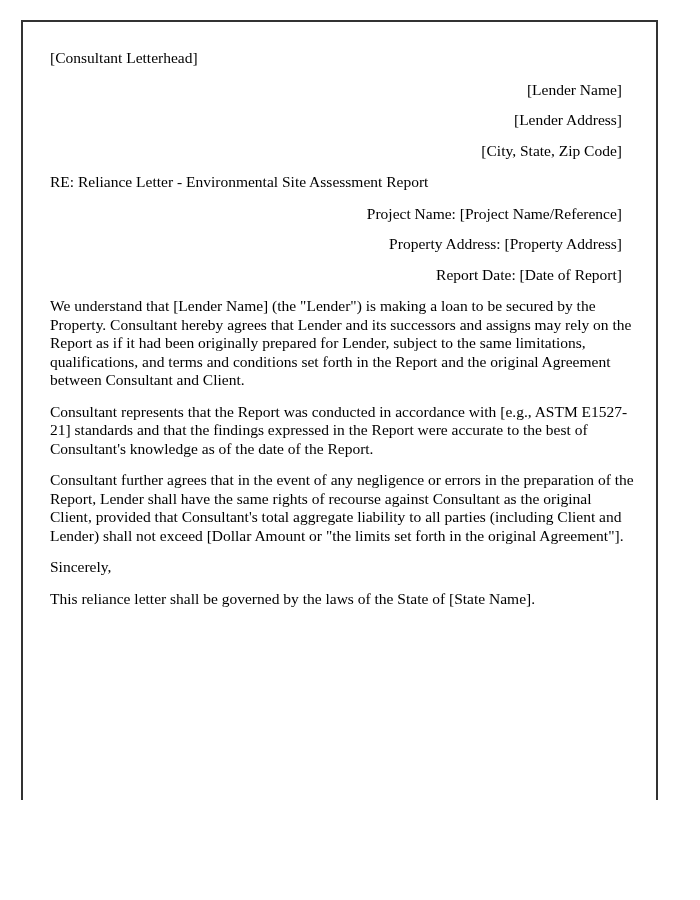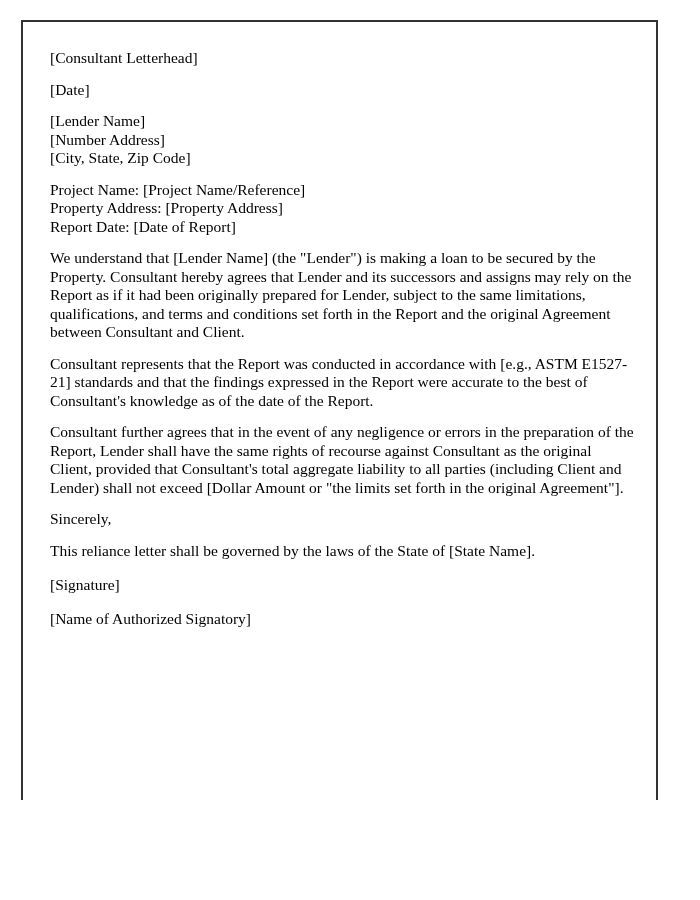--- a/index.html
+++ b/index.html
@@ -38,62 +38,59 @@
     width: 584px;
     box-sizing: content-box;
   }
   .para {
     margin: 0 0 13px 0;
   }
   .line-block {
     margin: 0 0 13px 0;
   }
   .line-block .line {
-    margin: 0;
+    margin: 12px;
+    text-align: right;
   }
   .sig-block {
     margin: 0;
   }
 </style>
 </head>
 <body>
 
 <div class="page">
   <div class="letter-box">
     <div class="letter-content">
 
       <p class="para">[Consultant Letterhead]</p>
 
-      <p class="para">[Date]</p>
 
       <div class="line-block">
         <p class="line">[Lender Name]</p>
-        <p class="line">[Number Address]</p>
+        <p class="line">[Lender Address]</p>
         <p class="line">[City, State, Zip Code]</p>
       </div>
 
+      <p class="para">RE: Reliance Letter - Environmental Site Assessment Report</p>
 
       <div class="line-block">
         <p class="line">Project Name: [Project Name/Reference]</p>
         <p class="line">Property Address: [Property Address]</p>
         <p class="line">Report Date: [Date of Report]</p>
       </div>
 
 
 
       <p class="para">We understand that [Lender Name] (the "Lender") is making a loan to be secured by the Property. Consultant hereby agrees that Lender and its successors and assigns may rely on the Report as if it had been originally prepared for Lender, subject to the same limitations, qualifications, and terms and conditions set forth in the Report and the original Agreement between Consultant and Client.</p>
 
       <p class="para">Consultant represents that the Report was conducted in accordance with [e.g., ASTM E1527-21] standards and that the findings expressed in the Report were accurate to the best of Consultant's knowledge as of the date of the Report.</p>
 
       <p class="para">Consultant further agrees that in the event of any negligence or errors in the preparation of the Report, Lender shall have the same rights of recourse against Consultant as the original Client, provided that Consultant's total aggregate liability to all parties (including Client and Lender) shall not exceed [Dollar Amount or "the limits set forth in the original Agreement"].</p>
 
       <p class="para">Sincerely,</p>
 
       <p class="para">This reliance letter shall be governed by the laws of the State of [State Name].</p>
 
-      <div class="sig-block">
-        <p class="line">[Signature]</p>
-        <p class="line">[Name of Authorized Signatory]</p>
-      </div>
 
     </div>
   </div>
 </div>
 
 </body></html>

